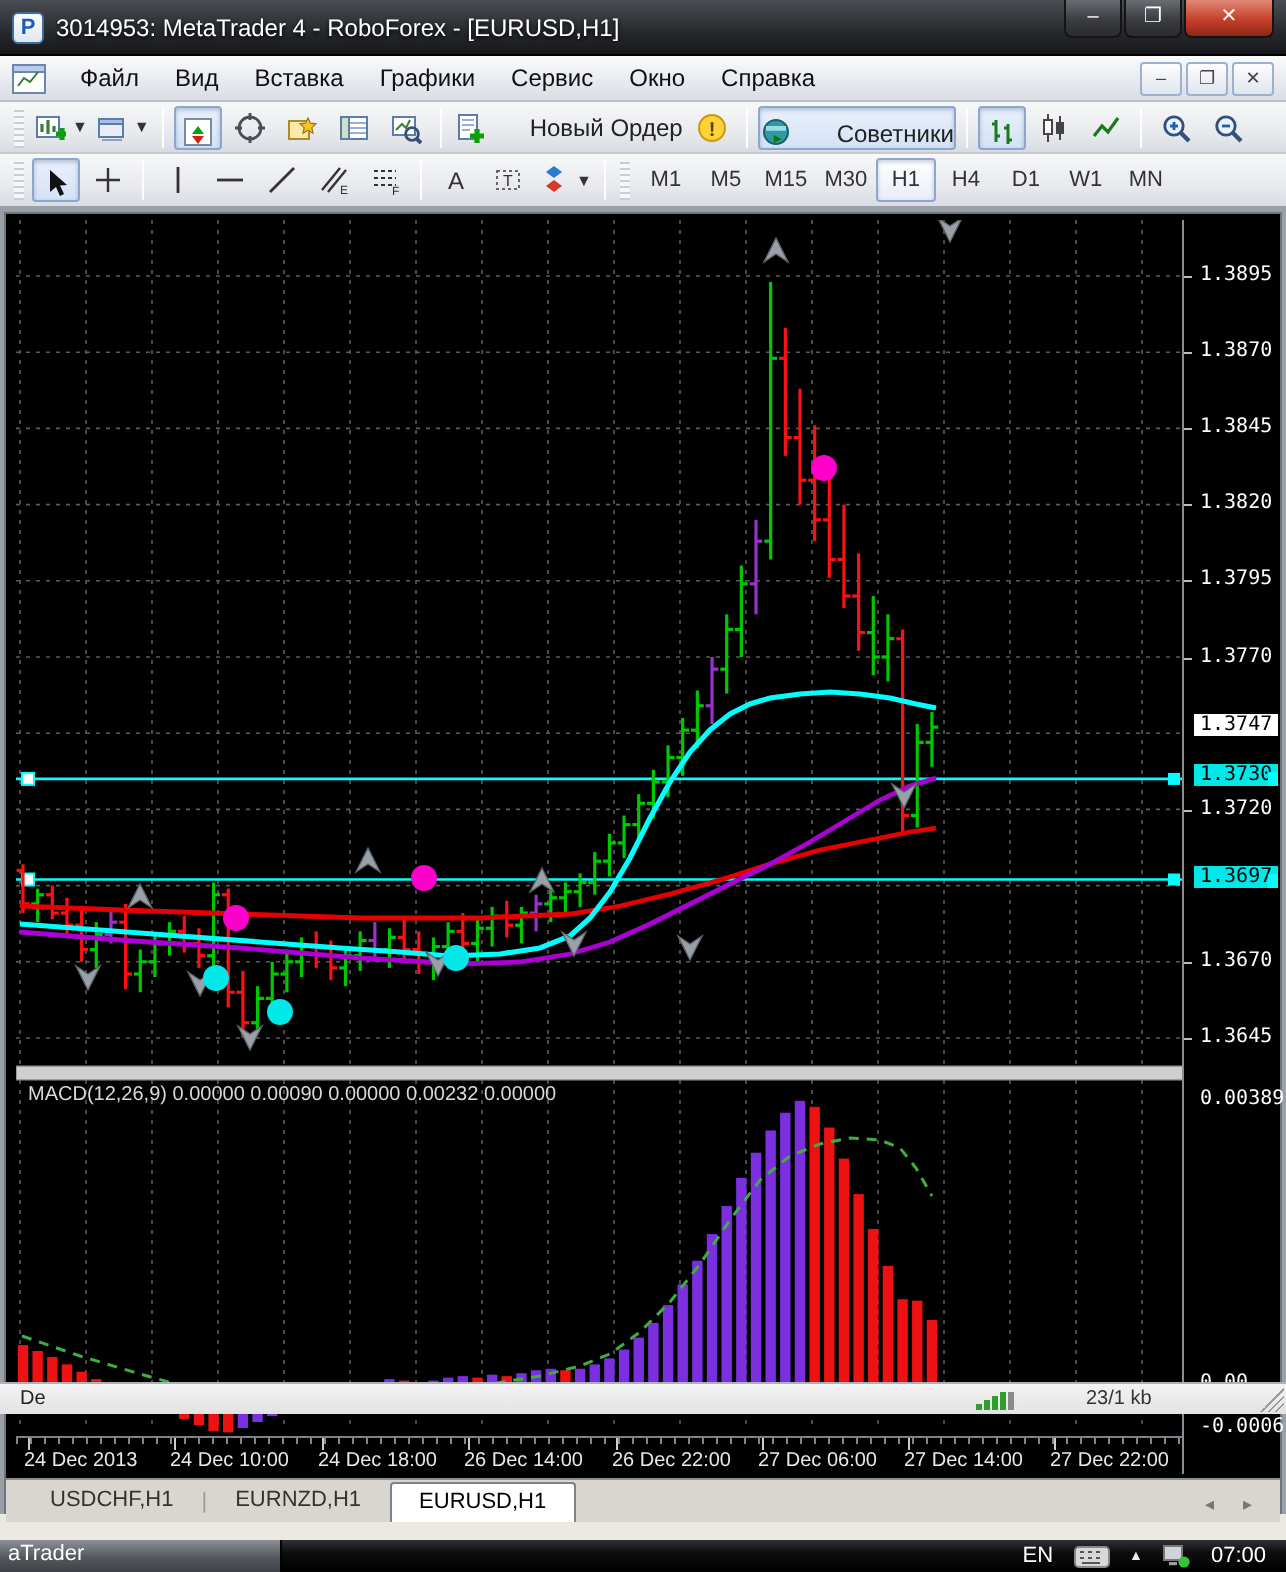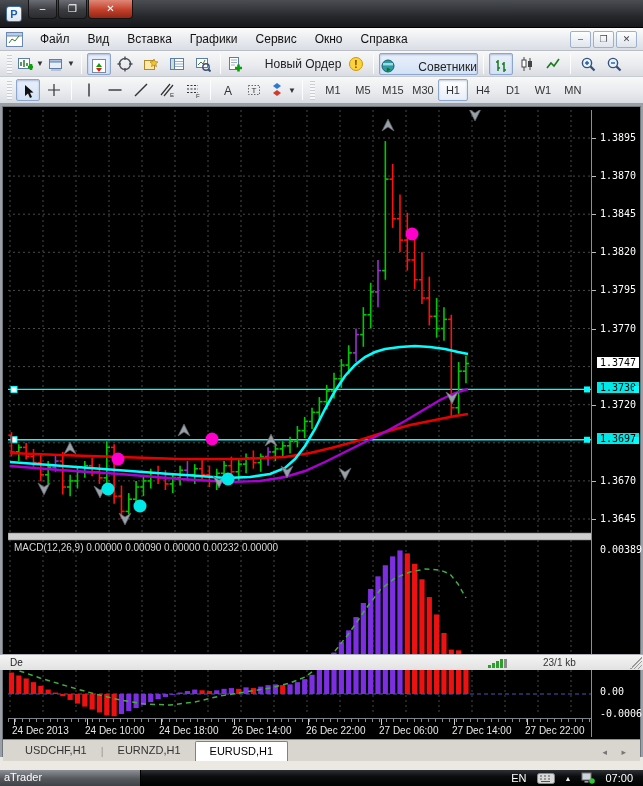--- a/index.html
+++ b/index.html
@@ -72,21 +72,21 @@
   .tlabtick { position:absolute; top:0; width:1px; height:6px; background:#ccc; }
 
   
   #tabbar { position:absolute; left:0; top:632px; width:637px; height:22px; background:#d9d6cf;
     border-top:1px solid #8a8f96; display:flex; align-items:flex-end; padding-left:8px; }
   .tab { font-size:11px; color:#333; padding:3px 14px 3px; height:20px; position:relative; }
   .tab.active { background:#fff; border:1px solid #7d828a; border-bottom:none; color:#000;
      border-radius:2px 2px 0 0; }
   .tabsep { color:#9a9a9a; font-size:11px; padding-bottom:4px; }
   .tabscroll { margin-left:auto; margin-right:8px; padding-bottom:4px; color:#777; font-size:9px; letter-spacing:6px; }
-  #statusbar { position:absolute; left:0; top:654px; width:643px; height:16px; background:linear-gradient(#f4f4f4,#e2e2e2);
+  #statusbar { position:absolute; left:0; top:691px; width:643px; height:16px; background:linear-gradient(#f4f4f4,#e2e2e2);
     border-top:1px solid #aeb2b8; font-size:10px; color:#222; }
   #statusbar .sleft { position:absolute; left:10px; top:2px; }
   #conn { position:absolute; left:488px; top:3px; width:22px; height:10px; display:flex; align-items:flex-end; gap:1px; }
   #conn i { display:block; width:3px; background:#2f9e2f; }
   #traffic { position:absolute; left:543px; top:2px; color:#333; }
   #gripsb { position:absolute; right:1px; bottom:1px; width:12px; height:12px;
     background:linear-gradient(135deg,transparent 50%,#9a9a9a 50% 55%,transparent 55% 65%,#9a9a9a 65% 70%,transparent 70% 80%,#9a9a9a 80% 85%,transparent 85%); }
 
   
   #taskbar { position:absolute; left:0; top:770px; width:643px; height:16px;
@@ -101,20 +101,21 @@
   svg text { font-family:"Liberation Sans", sans-serif; }
   .icon16 { display:block; }
 </style>
 </head>
 <body>
 
 <div id="app">
 
   <div class="titlebar">
     <div class="appico">P</div>
+    <div class="ttl">3014953: MetaTrader 4 - RoboForex - [EURUSD,H1]</div>
     <div class="winbtns">
       <div class="winbtn">–</div>
       <div class="winbtn">❐</div>
       <div class="winbtn close">✕</div>
     </div>
   </div>
 
   <div class="menubar">
     <svg class="docico" width="17" height="15" viewBox="0 0 17 15">
       <rect x="0.5" y="0.5" width="16" height="14" fill="#fff" stroke="#6a87b2"></rect>

